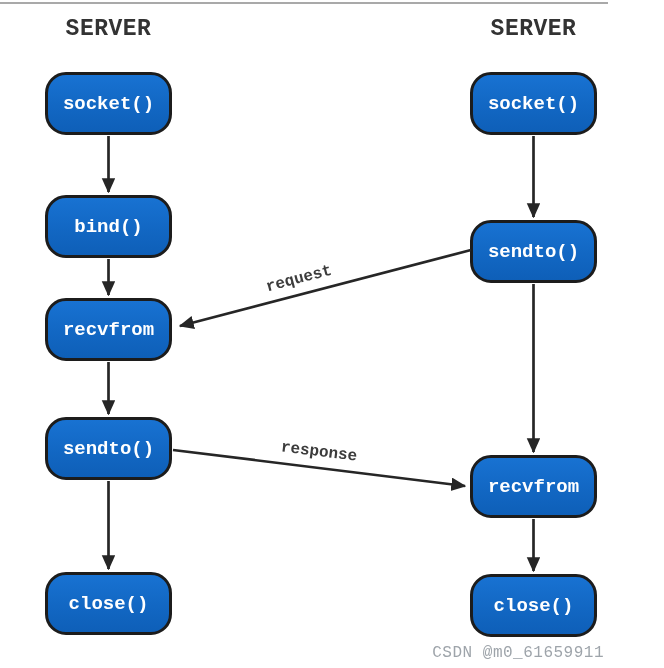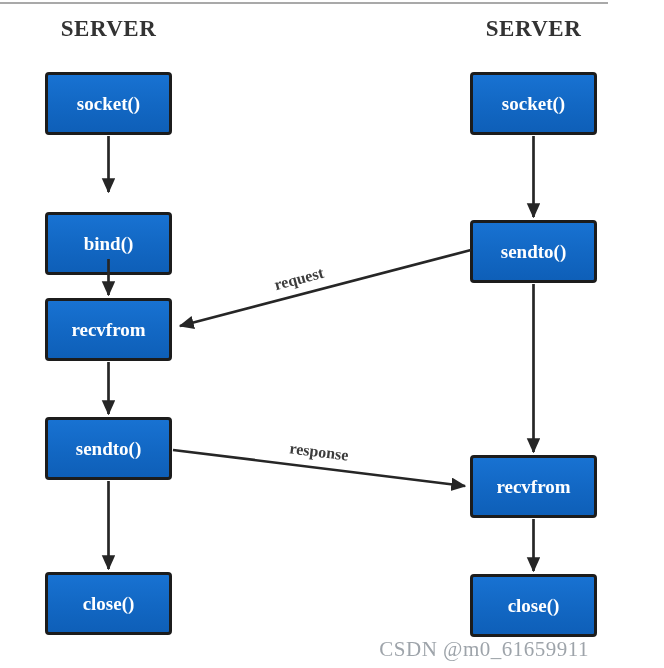--- a/index.html
+++ b/index.html
@@ -2,21 +2,21 @@
 <html><head>
 <meta charset="utf-8">
 <style>
   html, body { margin: 0; padding: 0; background: #ffffff; }
   #canvas {
     position: relative;
     width: 608px;
     height: 668px;
     background: #ffffff;
     overflow: hidden;
-    font-family: Liberation Serif, serif;
+    font-family: Liberation Mono, monospace;
   }
   .top-rule {
     position: absolute;
     left: 0; top: 2px;
     width: 664px; height: 2px;
     background: #a9a9a9;
   }
   .heading {
     position: absolute;
     top: 16px;
@@ -29,31 +29,31 @@
   }
   .heading.server { left: 45px; }
   .heading.client { left: 470px; }
   .node {
     position: absolute;
     width: 127px;
     height: 63px;
     box-sizing: border-box;
     background: linear-gradient(180deg, #1872d2 0%, #1267c3 55%, #0e5fb8 100%);
     border: 3px solid #1c1c1c;
-    border-radius: 4px;
+    border-radius: 21px;
     color: #ffffff;
     font-size: 19px;
     font-weight: bold;
     display: flex;
     align-items: center;
     justify-content: center;
   }
   
   .s0 { left: 45px;  top: 72px;  }
-  .s1 { left: 45px;  top: 195px; margin-top: 17px; }
+  .s1 { left: 45px;  top: 195px; }
   .s2 { left: 45px;  top: 298px; }
   .s3 { left: 45px;  top: 417px; }
   .s4 { left: 45px;  top: 572px; }
   
   .c0 { left: 470px; top: 72px;  }
   .c1 { left: 470px; top: 220px; }
   .c2 { left: 470px; top: 455px; }
   .c3 { left: 470px; top: 574px; }
   #arrows {
     position: absolute;
@@ -71,23 +71,23 @@
   .edge-label.request {
     left: 299px; top: 279px;
     transform: translate(-50%, -50%) rotate(-15deg);
   }
   .edge-label.response {
     left: 319px; top: 452px;
     transform: translate(-50%, -50%) rotate(7deg);
   }
   .watermark {
     position: absolute;
-    right: 19px;
+    right: 4px;
     bottom: 6px;
-    font-size: 21px;
+    font-size: 16px;
     color: #9ea4aa;
     letter-spacing: 0.5px;
     text-align: center;
   }
 </style>
 </head>
 <body>
 
 <div id="canvas">
 

